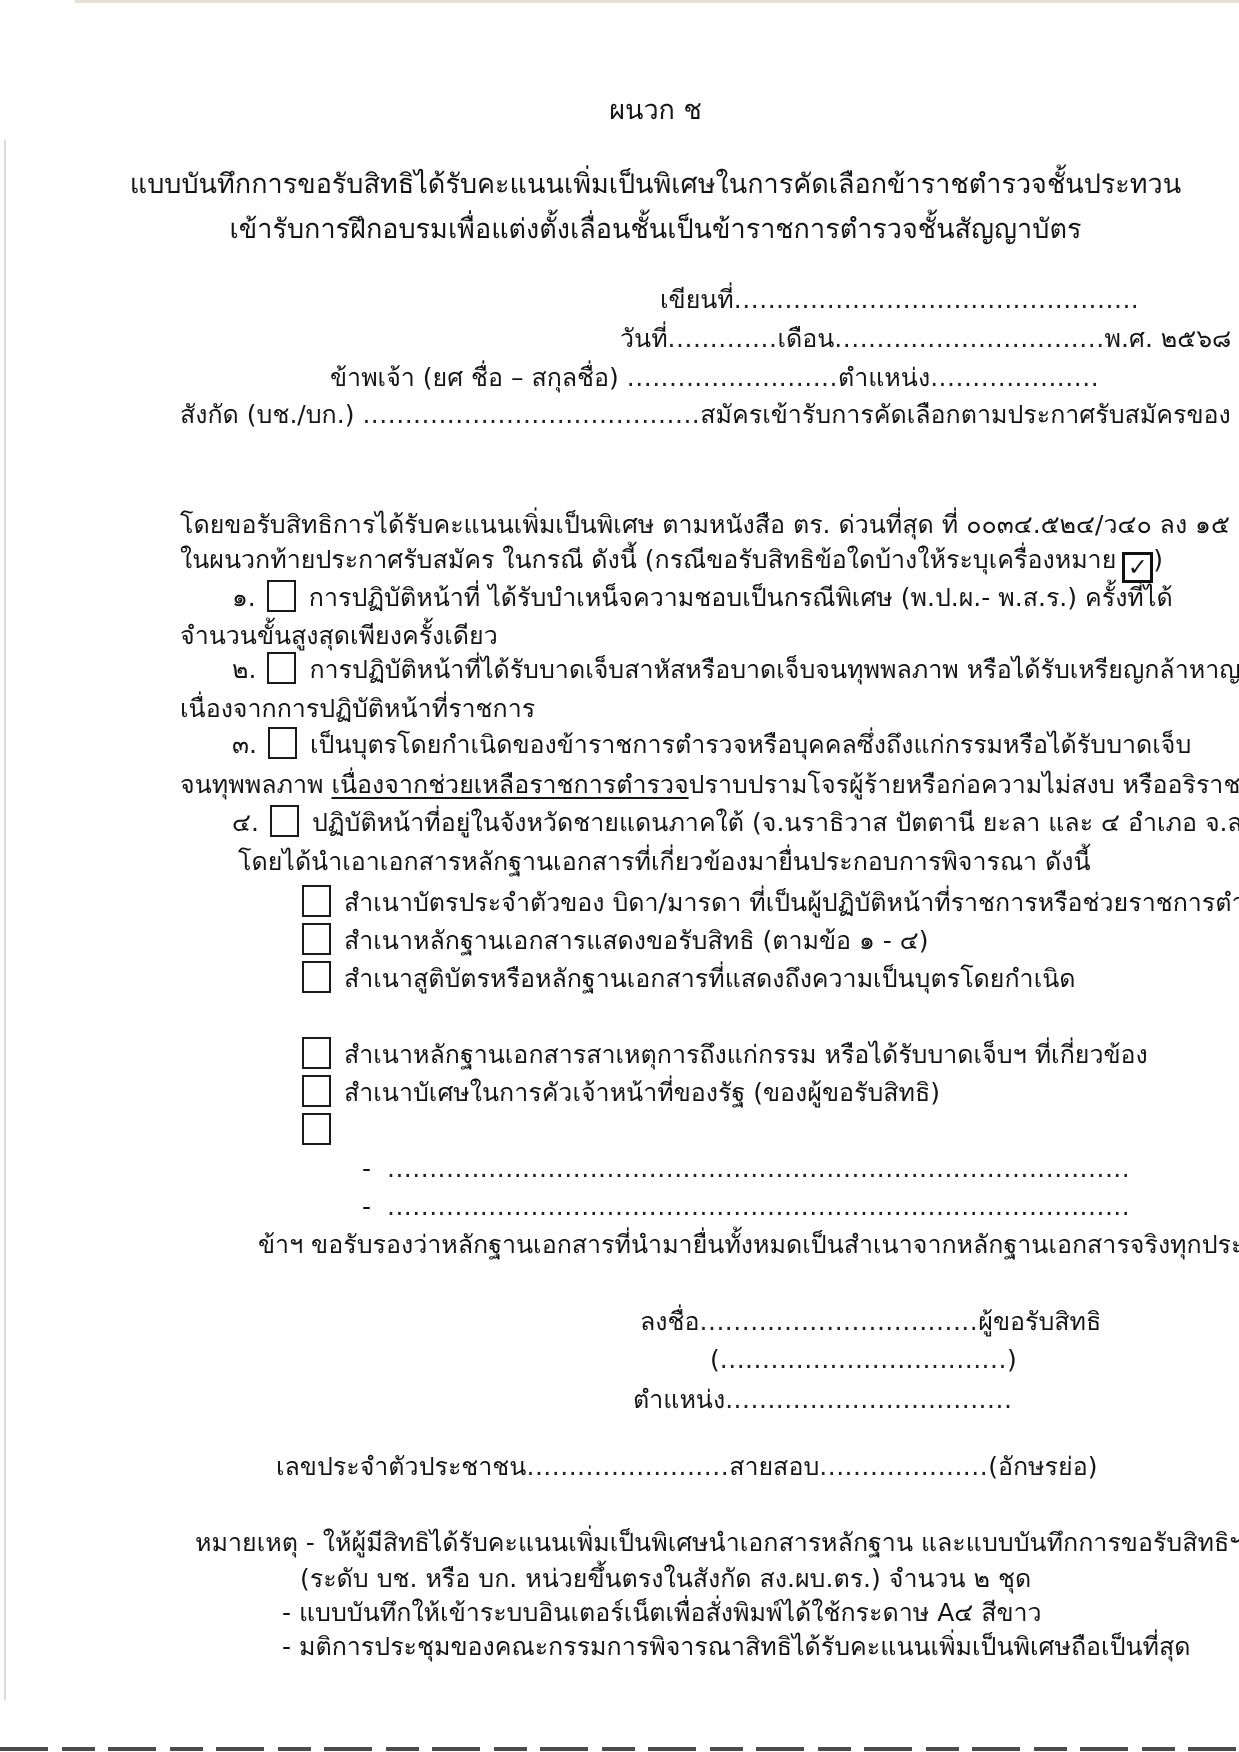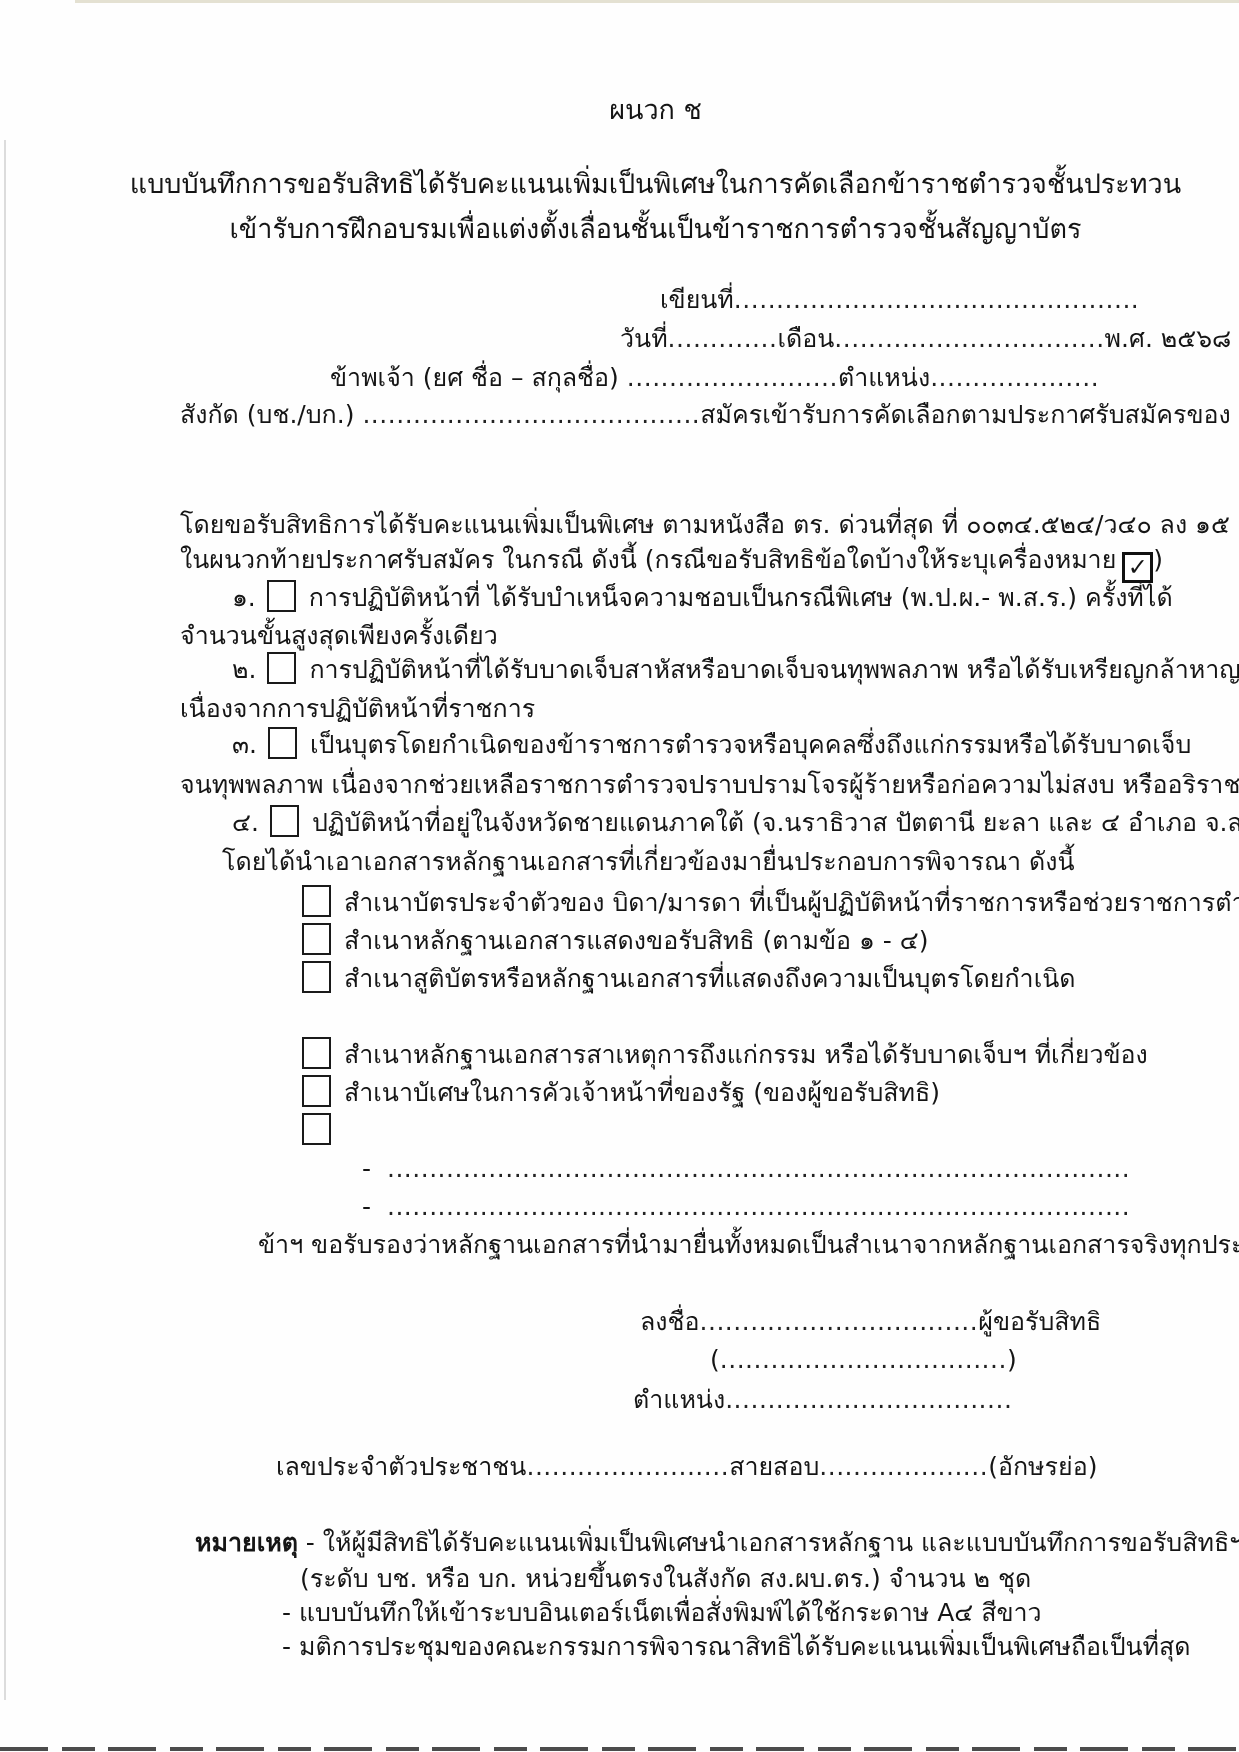--- a/index.html
+++ b/index.html
@@ -10,22 +10,22 @@
     background:#fefefe;
     font-family:"DejaVu Sans", sans-serif;
     font-size:25px;
     color:#151515;
     overflow:hidden;
   }
   .ln { position:absolute; white-space:nowrap; line-height:1.35; }
   .ctr { left:0; width:100%; text-align:center; }
   .ttl { font-size:27px;margin-left:36px; }
   .d { color:#222; letter-spacing:0.5px; }
-  .u { text-underline-offset:4px;text-align:right; }
-  .b { font-weight:bold; }
+  .u { text-decoration:underline; text-underline-offset:4px;text-align:right; }
+  .b { font-weight:normal; }
   .cb {
     display:inline-block; width:25px; height:28px;
     border:2px solid #1a1a1a; background:#fff;
     vertical-align:-6px;
   }
   .cb.case { margin:0 13px 0 11px; }
   .cb.doc  { margin:0 13px 0 0; }
   .cbchk {
     display:inline-flex; width:25px; height:25px;
     border:3px solid #111; background:#fff;
@@ -89,21 +89,21 @@
     <span>๓.</span><span class="cb case"></span><span>เป็นบุตรโดยกำเนิดของข้าราชการตำรวจหรือบุคคลซึ่งถึงแก่กรรมหรือได้รับบาดเจ็บ</span>
   </div>
   <div class="ln" style="top:768px;left:180px">
     <span>จนทุพพลภาพ </span><span class="u">เนื่องจากช่วยเหลือราชการตำรวจ</span><span>ปราบปรามโจรผู้ร้ายหรือก่อความไม่สงบ หรืออริราชศัตรู</span>
   </div>
 
   <div class="ln" style="top:805px;left:232px">
     <span>๔.</span><span class="cb case"></span><span>ปฏิบัติหน้าที่อยู่ในจังหวัดชายแดนภาคใต้ (จ.นราธิวาส ปัตตานี ยะลา และ ๔ อำเภอ จ.สงขลา)</span>
   </div>
 
-  <div class="ln" style="top:845px;left:222px">โดยได้นำเอาเอกสารหลักฐานเอกสารที่เกี่ยวข้องมายื่นประกอบการพิจารณา ดังนี้</div>
+  <div class="ln" style="top:845px;left:238px">โดยได้นำเอาเอกสารหลักฐานเอกสารที่เกี่ยวข้องมายื่นประกอบการพิจารณา ดังนี้</div>
 
   <div class="ln" style="top:885px;left:302px">
     <span class="cb doc"></span><span>สำเนาบัตรประจำตัวของ บิดา/มารดา ที่เป็นผู้ปฏิบัติหน้าที่ราชการหรือช่วยราชการตำรวจ</span>
   </div>
   <div class="ln" style="top:923px;left:302px">
     <span class="cb doc"></span><span>สำเนาหลักฐานเอกสารแสดงขอรับสิทธิ (ตามข้อ ๑ - ๔)</span>
   </div>
   <div class="ln" style="top:961px;left:302px">
     <span class="cb doc"></span><span>สำเนาสูติบัตรหรือหลักฐานเอกสารที่แสดงถึงความเป็นบุตรโดยกำเนิด</span>
   </div>

